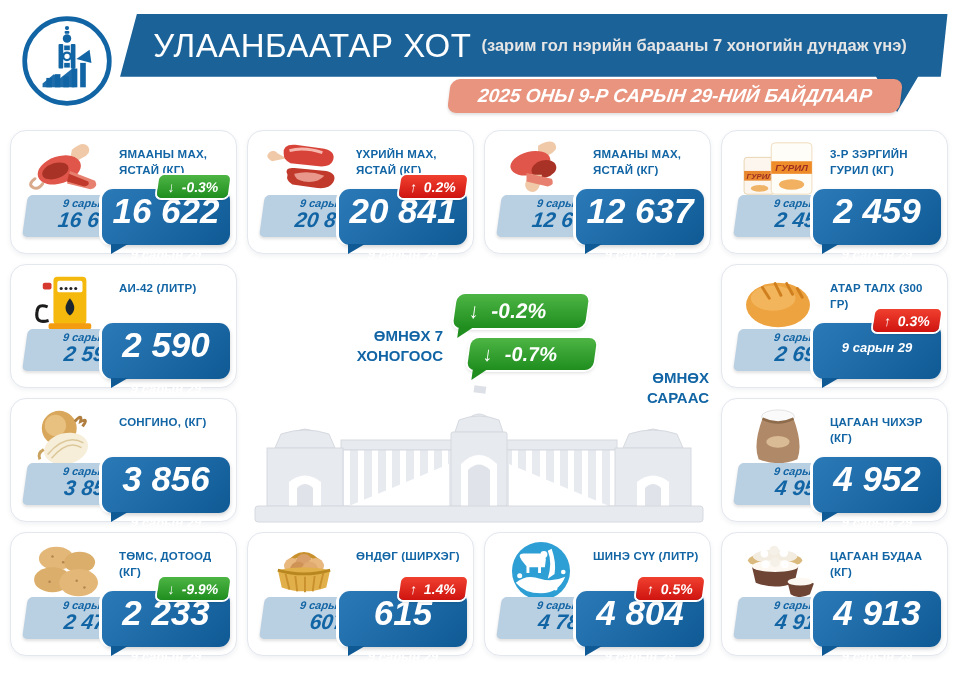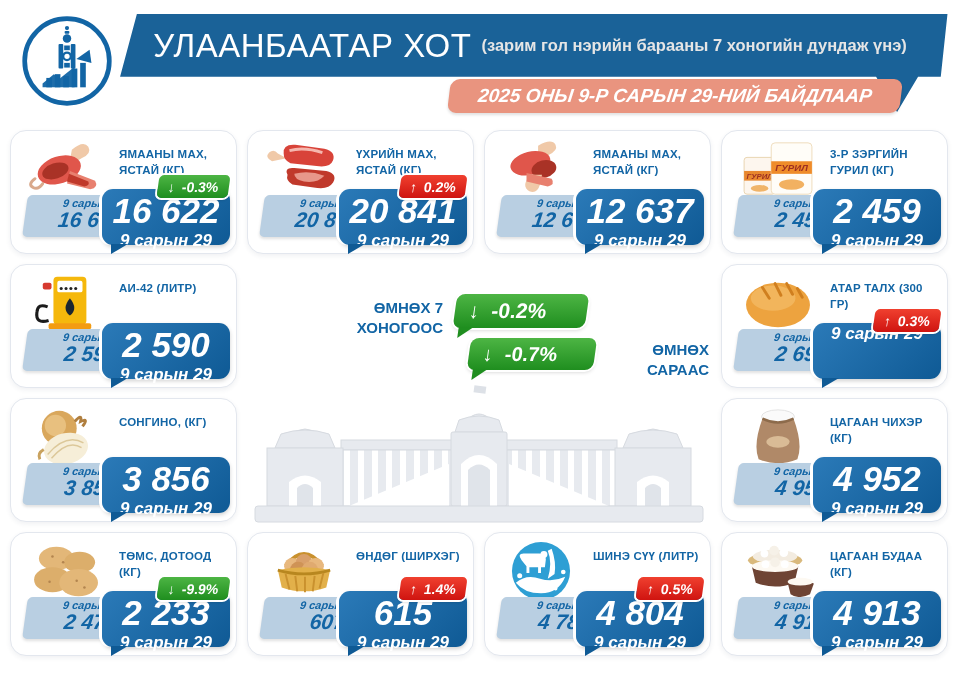--- a/index.html
+++ b/index.html
@@ -47,25 +47,25 @@
     box-shadow:0 2px 3px rgba(0,0,0,0.12); }
   .tag-prev .d { font-size:11px; font-weight:bold; }
   .tag-prev .v { font-size:21px; font-weight:bold; line-height:1.05; }
 
   .tag-curr { position:absolute; right:6px; bottom:8px; width:128px; height:56px;
     background:linear-gradient(135deg,#2b7ab8,#0f5a95); border-radius:11px; z-index:2;
     color:#fff; text-align:center; box-shadow:-3px 0 0 #ffffff, 0 2px 4px rgba(0,0,0,0.18); }
   .tag-curr::after { content:''; position:absolute; left:9px; bottom:-9px; width:0; height:0;
     border-style:solid; border-width:10px 17px 0 0; border-color:#0f5a95 transparent transparent transparent; }
   .tag-curr .v { font-size:35px; font-weight:bold; font-style:italic; line-height:1.05; margin-top:4px; }
-  .tag-curr .d { font-size:17px; font-style:italic; font-weight:bold; margin-top:1px; }
+  .tag-curr .d { font-size:13px; font-style:italic; font-weight:bold; margin-top:17px; }
 
   
   .center-block { grid-column:2/4; grid-row:2/4; position:relative; }
-  .sum-label { position:absolute; color:#1265a5; font-weight:bold; font-size:15px; line-height:1.35; }
+  .sum-label { position:absolute; color:#1265a5; font-weight:bold; font-size:15px; line-height:1.35;margin-top:28px; }
   .sum-label.week { left:58px; top:34px; width:138px; text-align:right; }
   .sum-label.month { left:352px; top:76px; width:110px; text-align:right; }
   .sum-badge { position:absolute; height:34px; padding:0 14px; border-radius:8px;
     transform:skewX(-8deg); display:flex; align-items:center; gap:12px;
     background:linear-gradient(180deg,#4db544,#1f8e1f); color:#fff; font-weight:bold; font-size:21px;
     box-shadow:0 0 0 2px #fff, 0 2px 4px rgba(0,0,0,0.2); }
   .sum-badge::after { content:''; position:absolute; left:6px; bottom:-10px; width:0; height:0;
     border-style:solid; border-width:11px 15px 0 0; border-color:#1f8e1f transparent transparent transparent; }
   .sum-badge.b1 { left:208px; top:30px; width:132px; }
   .sum-badge.b2 { left:222px; top:74px; width:126px; height:32px; font-size:20px; }

